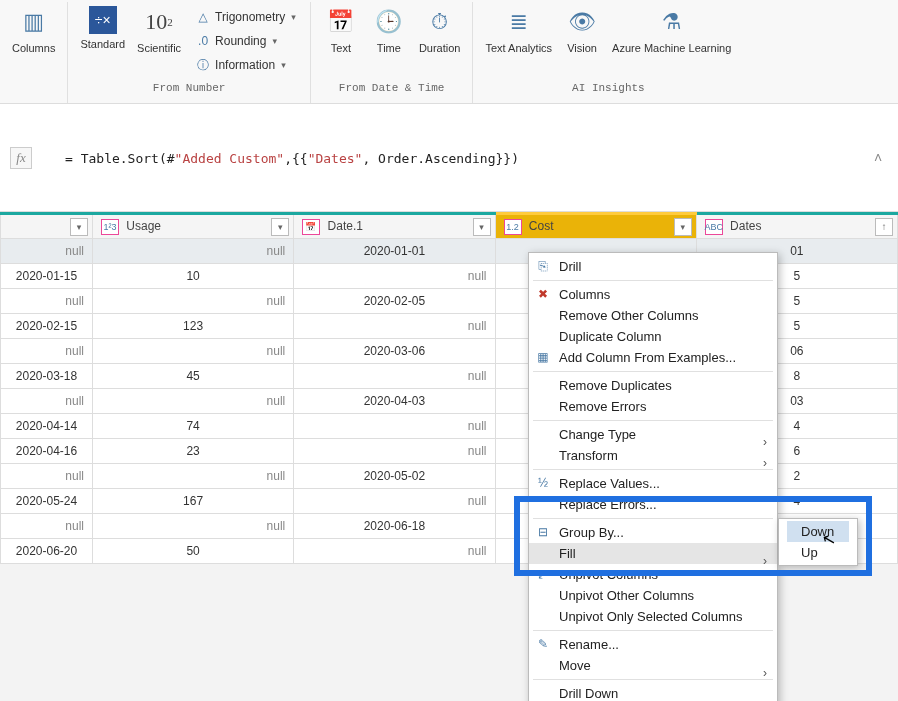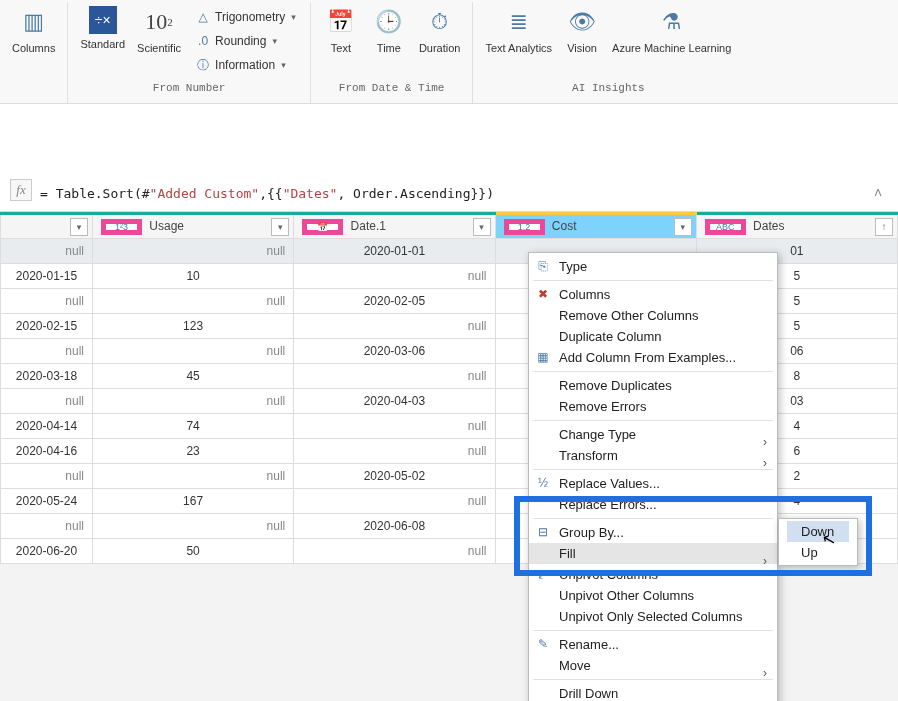--- a/index.html
+++ b/index.html
@@ -63,25 +63,26 @@
 }
 .caret-down::after { content: "▾"; font-size: 9px; margin-left: 2px; color: #666; }
 .ribbon-label {
   font-size: 11px;
   color: #666;
   padding-bottom: 2px;
   font-family: Liberation Mono, monospace;
 }
 .formula-bar {
   display: flex;
-  align-items: flex-end;
+  align-items: center;
   padding: 10px 10px;
   background: #fff;
   border-bottom: 1px solid #ddd;
   height: 108px;
+  gap: 25px;
 }
 .fx {
   width: 22px; height: 22px;
   display:flex; align-items:center; justify-content:center;
   border: 1px solid #ccc;
   background: #f7f7f7;
   font-style: italic;
   font-family: serif;
   color: #888;
   margin-right: 8px;
@@ -114,28 +115,28 @@
 }
 table.grid th {
   background: #f5f5f5;
   color: #444;
   font-weight: normal;
   text-align: left;
   position: relative;
   border-top: 3px solid #1ca8a0;
 }
 table.grid th.sel {
-  background: #7dd3fc;
+  background: #eab308;
   border-top: 3px solid #ffcb3d;
 }
 th .type-icon {
   display: inline-flex;
-  width: 41px; height: 16px;
+  width: 18px; height: 16px;
   background: #fff;
-  border: 5px solid #ec4899;
+  border: 1px solid #ec4899;
   align-items: center; justify-content: center;
   font-size: 9px; color: #4a7aa5;
   margin-right: 4px;
   vertical-align: middle;
 }
 th .drop {
   position: absolute; right: 4px; top: 50%; transform: translateY(-50%);
   width: 18px; height: 18px;
   background: #fff; border: 1px solid #bbb;
   display:flex; align-items:center; justify-content:center;
@@ -409,40 +410,40 @@
         <tr>
           <td class="num">2020-05-24</td>
           <td class="num">167</td>
           <td class="null">null</td>
           <td class="num"></td>
           <td class="num">4</td>
         </tr>
         <tr>
           <td class="null">null</td>
           <td class="null">null</td>
-          <td class="num">2020-06-08</td>
+          <td class="num">2020-06-18</td>
           <td class="num"></td>
           <td class="num">1</td>
         </tr>
         <tr>
           <td class="num">2020-06-20</td>
           <td class="num">50</td>
           <td class="null">null</td>
           <td class="num"></td>
           <td class="num"></td>
         </tr>
       </tbody>
   </table>
 
 </div>
 
 <div class="context-menu">
   <div class="cm-item">
       <span class="cm-icon">⎘</span>
-      <span>Type</span>
+      <span>Drill</span>
     </div>
   <div class="cm-sep"></div>
   <div class="cm-item">
       <span class="cm-icon" style="color:#c0392b">✖</span>
       <span>Columns</span>
     </div>
   <div class="cm-item">
       <span>Remove Other Columns</span>
     </div>
   <div class="cm-item">

